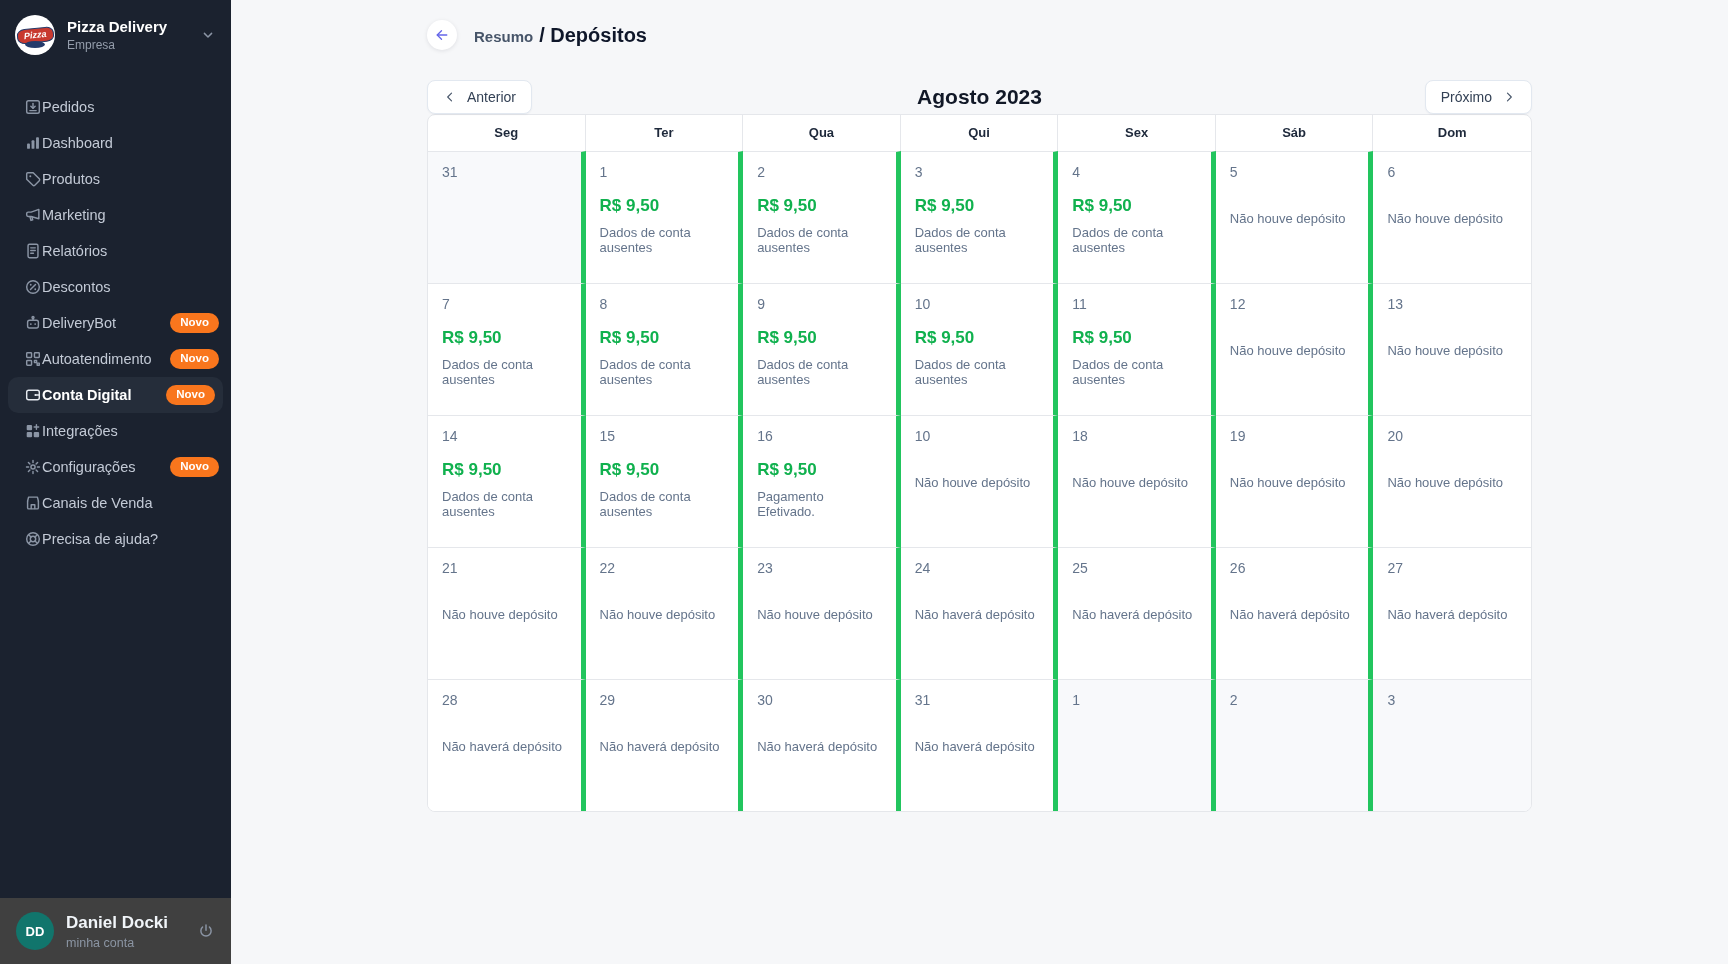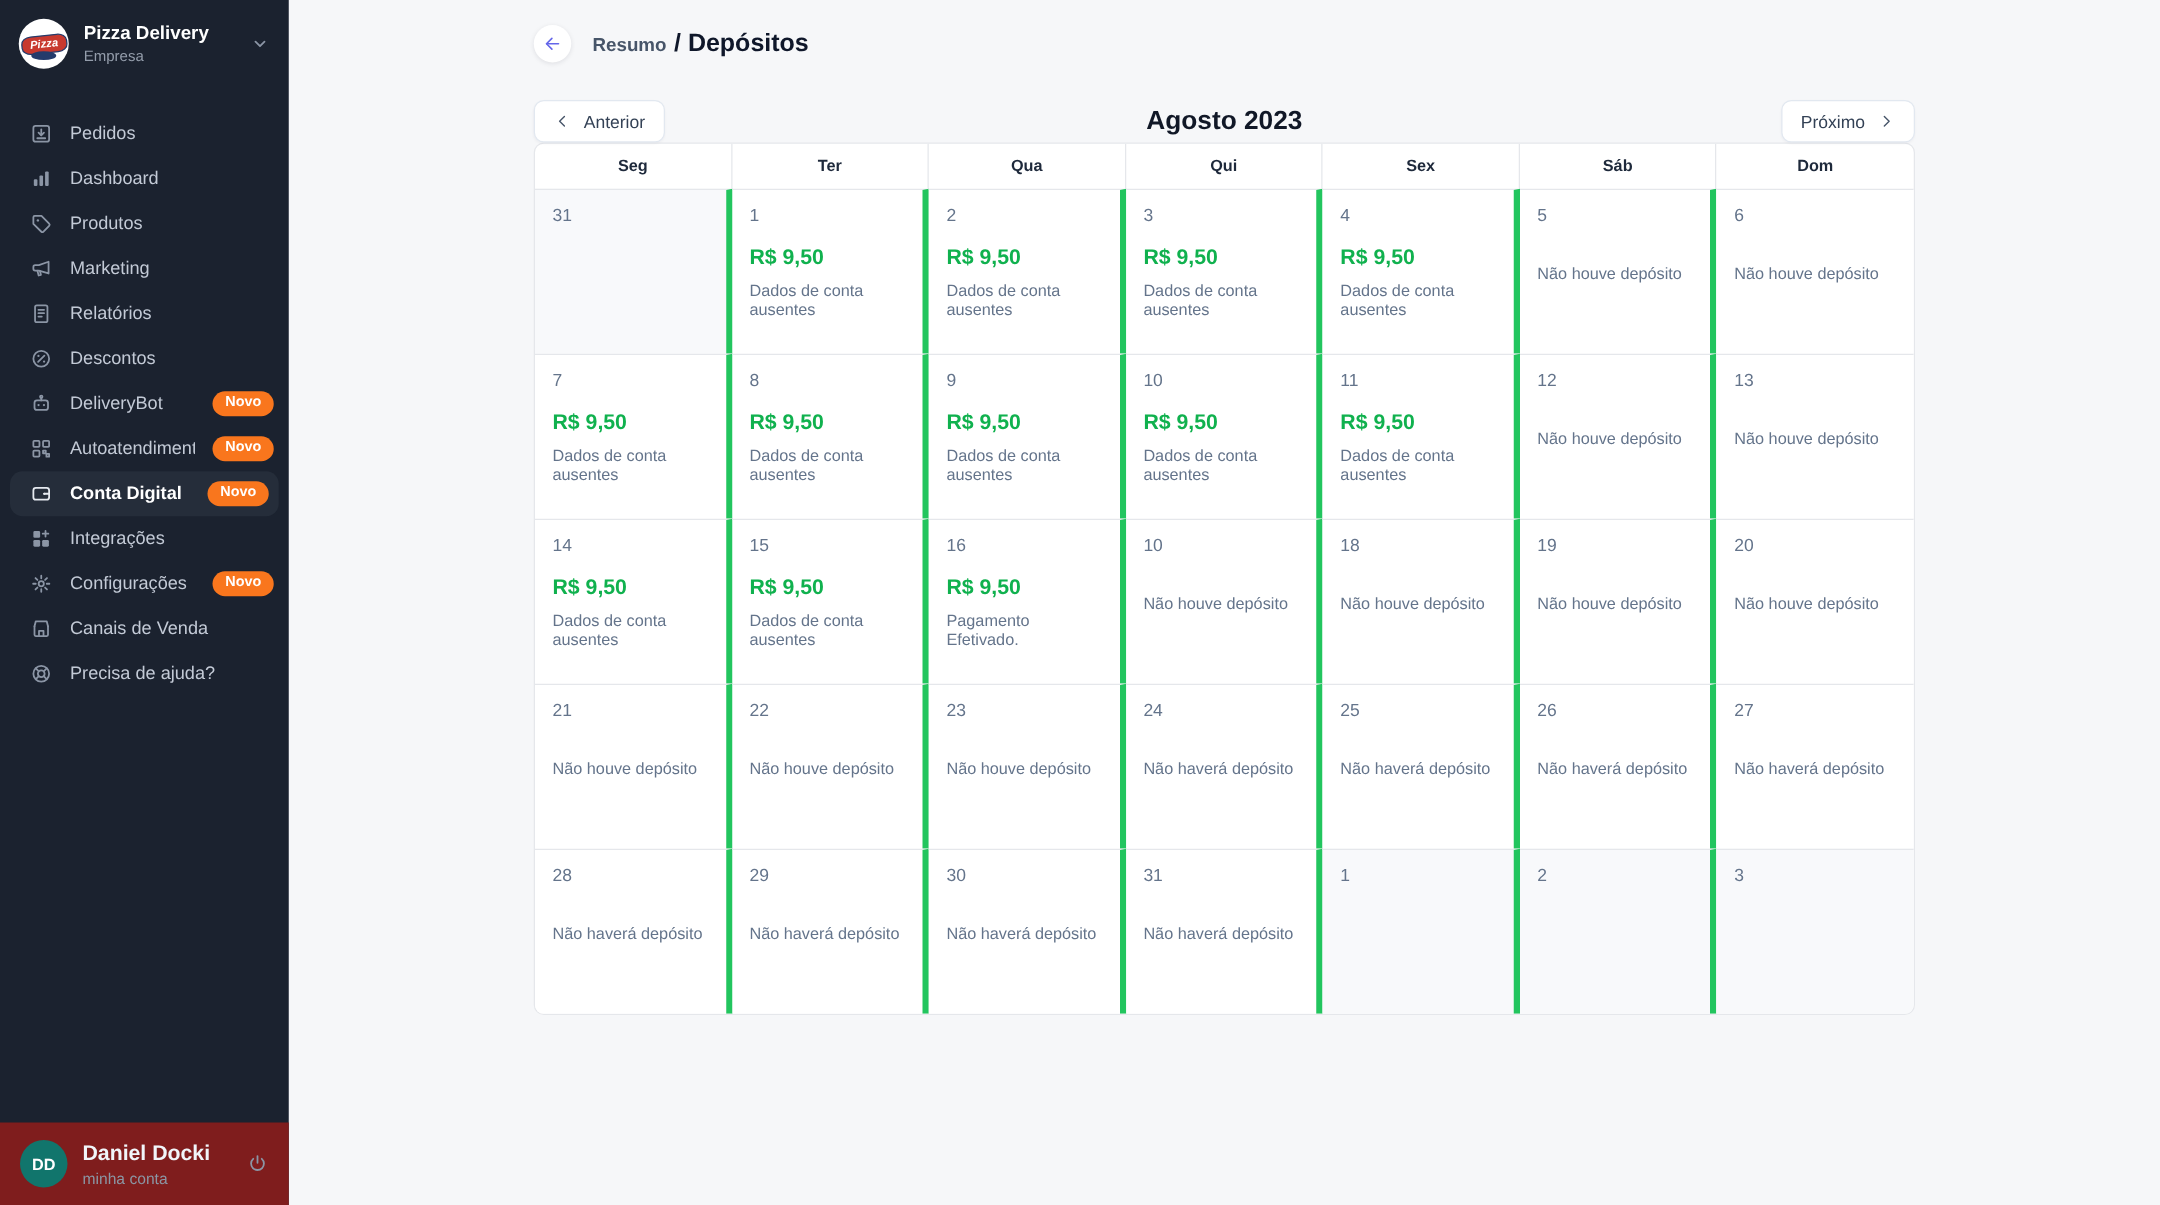--- a/index.html
+++ b/index.html
@@ -13,28 +13,28 @@
   .sidebar{width:231px;min-width:231px;background:#1b222f;display:flex;flex-direction:column;color:#c3cad6;}
   .company{display:flex;align-items:center;gap:12px;padding:15px 14px 12px 15px;cursor:pointer;}
   .logo{width:40px;height:40px;border-radius:50%;background:#fff;display:flex;align-items:center;justify-content:center;flex:none;position:relative;overflow:hidden;}
   .logo-oval{background:#c8392f;color:#fff;font-style:italic;font-weight:700;font-size:9px;padding:2px 6px;border-radius:8px/6px;transform:rotate(-6deg);border:1px solid #243b6b;line-height:1;}
   .logo::after{content:"";position:absolute;bottom:7px;left:10px;right:10px;height:7px;border-radius:50%;background:#243b6b;}
   .company-meta{flex:1;min-width:0;}
   .company-name{color:#fff;font-size:15px;font-weight:700;line-height:1.25;}
   .company-sub{color:#949dab;font-size:12px;margin-top:2px;}
   .company-chevron{color:#8b95a5;}
   .nav{margin-top:22px;flex:1;}
-  .nav-item{display:flex;align-items:center;gap:14px;height:36px;padding:0 12px 0 24px;font-size:14.5px;cursor:pointer;color:#c3cad6;}
+  .nav-item{display:flex;align-items:center;height:36px;padding:0 12px 0 24px;font-size:14.5px;cursor:pointer;color:#c3cad6;}
   .nav-item .label{flex:1;white-space:nowrap;overflow:hidden;}
   .nav-item.active{background:#252d3a;border-radius:10px;margin:0 8px;padding:0 8px 0 16px;color:#fff;font-weight:600;}
   .icon{display:inline-flex;color:#8b95a5;flex:none;}
   .icon svg{width:18px;height:18px;display:block;}
   .nav-item.active .icon{color:#e5e9ef;}
   .badge{background:#f9761d;color:#fff;font-size:11.5px;font-weight:700;padding:3px 10px;border-radius:999px;line-height:1.2;flex:none;}
-  .user{margin-top:auto;background:#7f1d1d;display:flex;align-items:center;gap:12px;padding:14px 16px;cursor:pointer;}
+  .user{margin-top:auto;background:#404040;display:flex;align-items:center;gap:12px;padding:14px 16px;cursor:pointer;}
   .avatar{width:38px;height:38px;border-radius:50%;background:#11756c;color:#fff;font-size:13px;font-weight:700;display:flex;align-items:center;justify-content:center;flex:none;}
   .user-meta{flex:1;min-width:0;}
   .user-name{color:#f1f5f9;font-size:17px;font-weight:700;line-height:1.25;}
   .user-sub{color:#8b95a3;font-size:12.5px;margin-top:2px;}
   .power{color:#8b95a5;display:flex;cursor:pointer;}
   .power svg{width:18px;height:18px;}
   
   .main{flex:1;min-width:0;}
   .content{width:1105px;margin:0 auto;}
   .breadcrumb-row{display:flex;align-items:center;gap:17px;margin-top:20px;}

